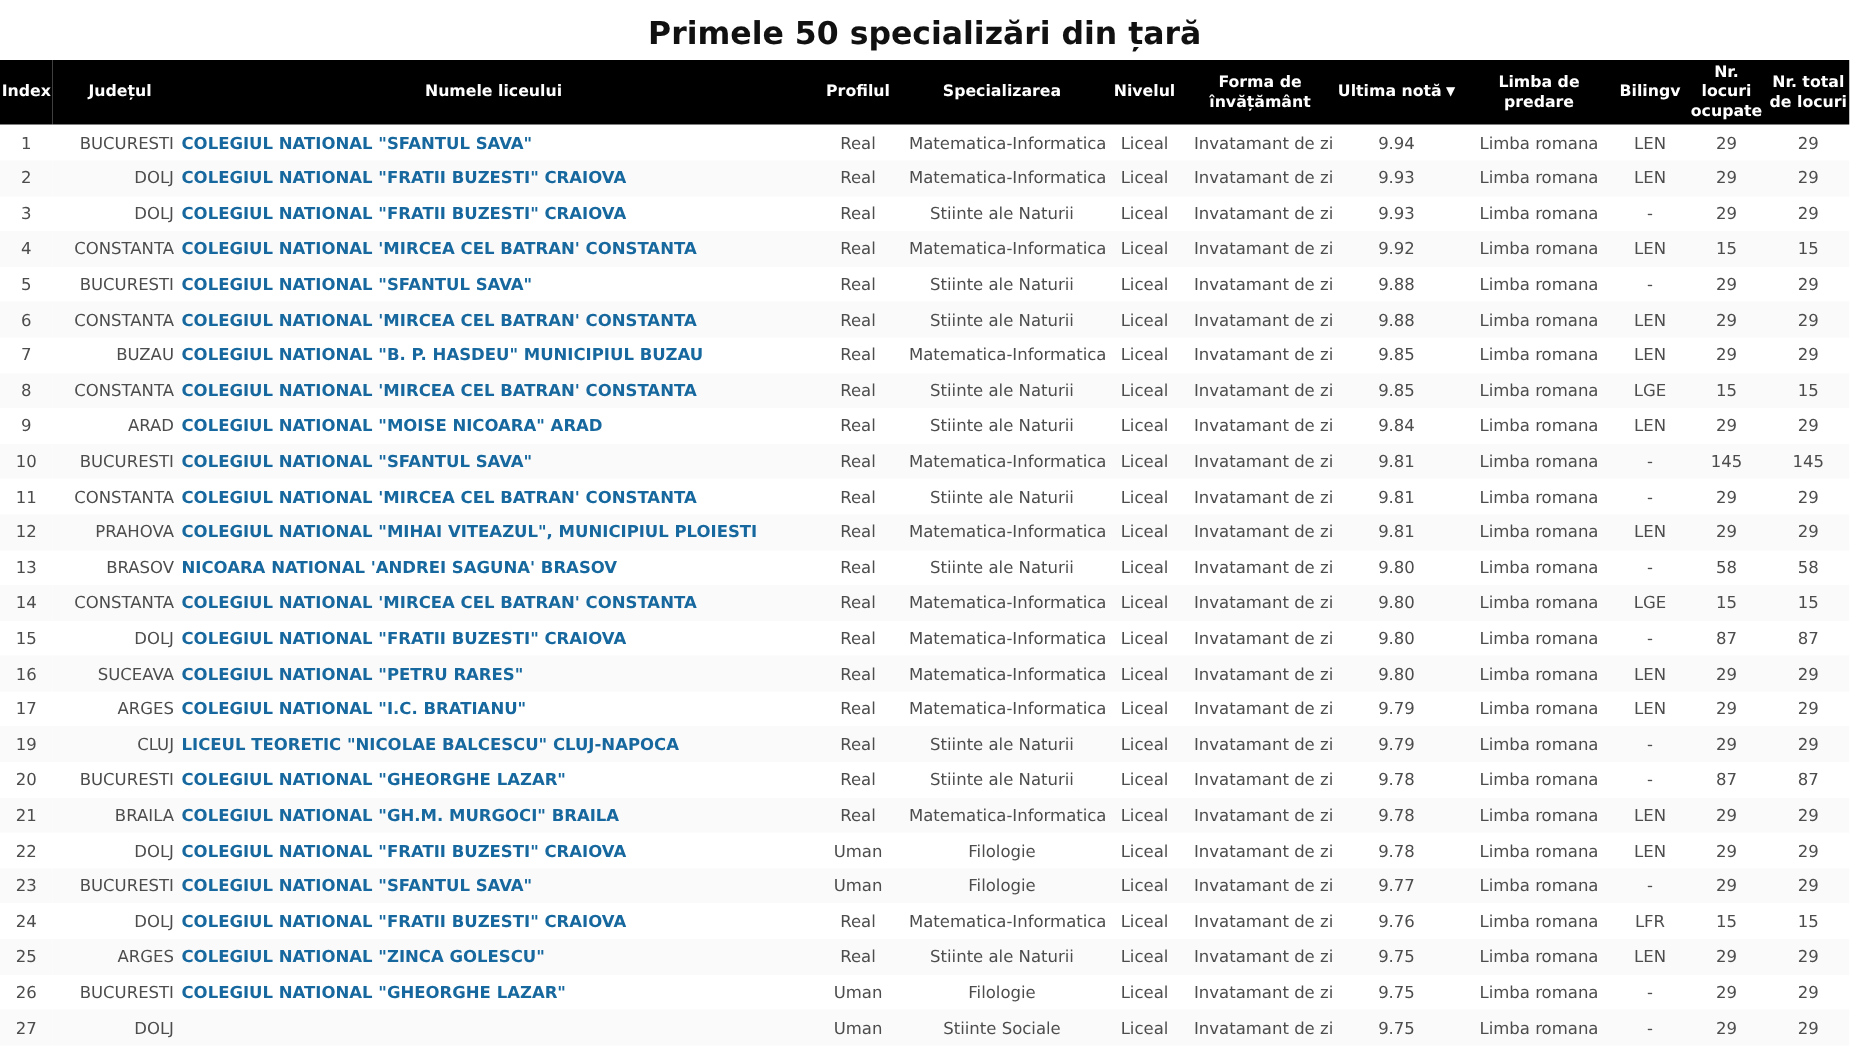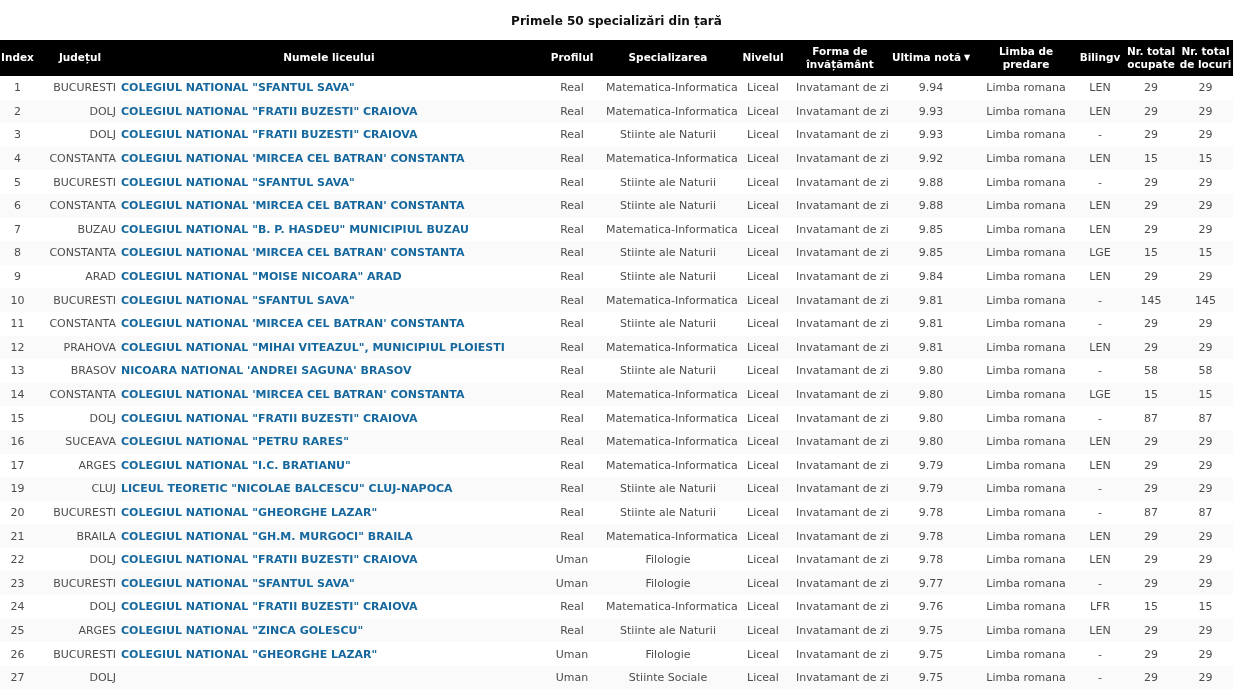--- a/index.html
+++ b/index.html
@@ -1,20 +1,20 @@
 <!DOCTYPE html>
 <html><head>
 <meta charset="utf-8">
 <style>
   * { margin: 0; padding: 0; box-sizing: border-box; }
   html, body { width: 1233px; height: 700px; overflow: hidden; background: #ffffff; }
   body { font-family: "DejaVu Sans", "Liberation Sans", sans-serif; }
 
   .page-title-wrap { height: 40px; text-align: center; padding-top: 10px; }
-  .page-title { font-size: 12px; font-weight: bold; color: #111111; }
+  .page-title { font-size: 21px; font-weight: bold; color: #111111; }
 
   table#grid { width: 1233px; border-collapse: collapse; table-layout: fixed; }
 
   #grid thead th {
     background: #000000;
     color: #ffffff;
     font-size: 10.5px;
     font-weight: bold;
     height: 36px;
     padding: 2px 1px;
@@ -76,21 +76,21 @@
         <th class="col-index"><span>Index</span></th>
         <th class="col-county"><span>Județul</span></th>
         <th class="col-school"><span>Numele liceului</span></th>
         <th class="col-profile"><span>Profilul</span></th>
         <th class="col-specialization"><span>Specializarea</span></th>
         <th class="col-level"><span>Nivelul</span></th>
         <th class="col-form"><span>Forma de învățământ</span></th>
         <th class="col-grade"><span>Ultima notă</span><span class="sort-arrow"> ▼</span></th>
         <th class="col-language"><span>Limba de predare</span></th>
         <th class="col-bilingual"><span>Bilingv</span></th>
-        <th class="col-occupied"><span>Nr. total ocupate</span></th>
+        <th class="col-occupied"><span>Nr. locuri ocupate</span></th>
         <th class="col-total"><span>Nr. total de locuri</span></th>
       </tr>
   </thead>
   <tbody>
   <tr>
     <td class="col-index">1</td>
     <td class="col-county">BUCURESTI</td>
     <td class="col-school"><a href="#" class="school-link">COLEGIUL NATIONAL "SFANTUL SAVA"</a></td>
     <td class="col-profile">Real</td>
     <td class="col-specialization">Matematica-Informatica</td>

